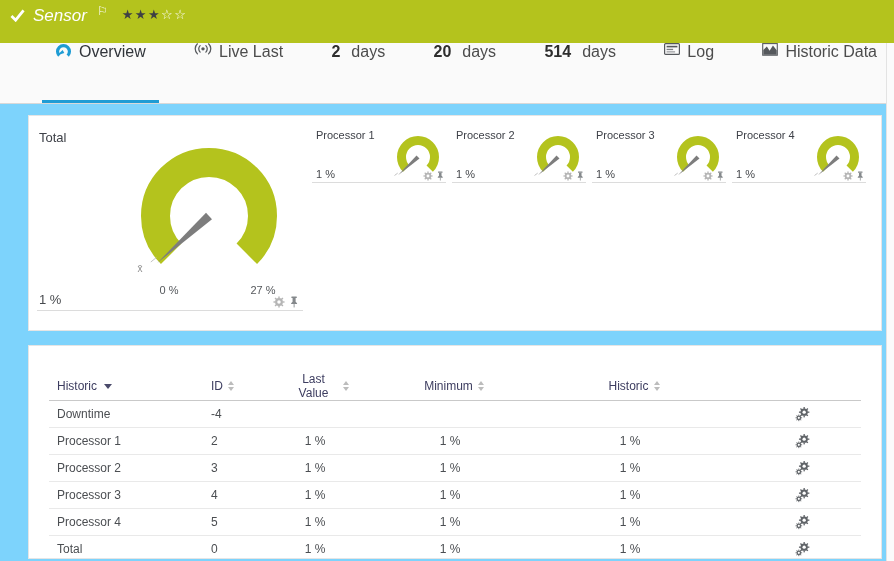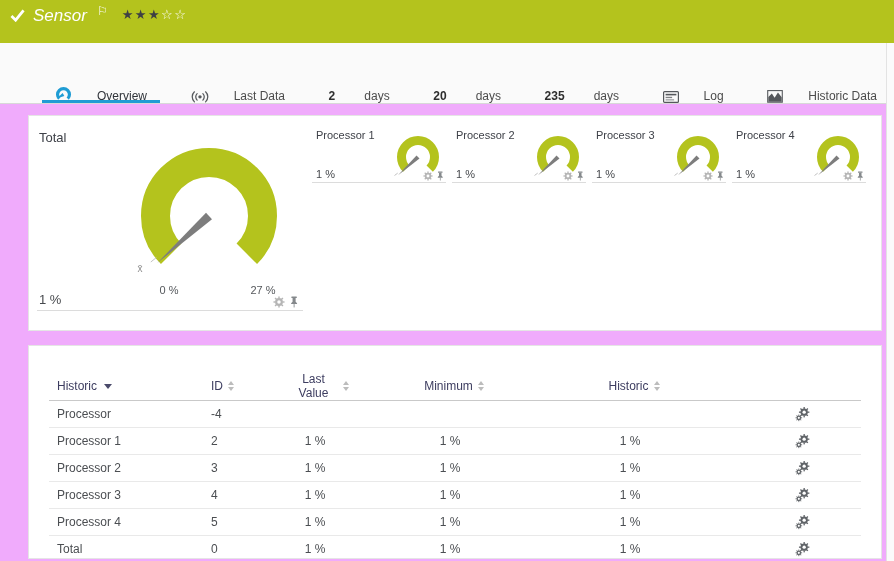--- a/index.html
+++ b/index.html
@@ -1,37 +1,37 @@
 <!DOCTYPE html>
 <html><head>
 <meta charset="utf-8">
 <style>
   html,body{margin:0;padding:0}
-  .page{position:relative;width:894px;height:561px;background:#f0abfc;overflow:hidden;
+  .page{position:relative;width:894px;height:561px;background:#7dd3fc;overflow:hidden;
         font-family:"Liberation Sans",sans-serif;-webkit-font-smoothing:antialiased}
 
   
   .topbar{position:absolute;left:0;top:0;width:100%;height:43px;background:#b4c31d;color:#fff;
           box-sizing:border-box;padding:6px 0 0 10px;display:flex;align-items:flex-start}
   .check{margin-top:3px;display:inline-flex}
   .titlewrap{margin-left:8px}
   .titleline{display:flex;align-items:baseline;font-size:17px;line-height:19px}
   .kind{font-style:italic;margin-right:6px}
   .flag{font-size:12px;margin-left:4px;position:relative;top:-6px}
   .stars{margin-left:14px;font-size:13px;letter-spacing:1.5px;position:relative;top:-2px;cursor:pointer}
   .star-f{color:#3e4044}
   .star-e{color:#ffffff}
   .status{font-size:10px;font-weight:bold;margin-top:15px;margin-left:17px}
 
   
   .tabbar{position:absolute;left:0;top:43px;width:100%;height:61px;background:#fafafa;
           border-bottom:1px solid #d8d8d8;box-sizing:border-box;display:flex;
           justify-content:space-between;align-items:stretch;padding:0 4px 0 42px}
-  .tab{position:relative;display:flex;align-items:flex-end;gap:25px;padding:0 13px;
-       font-size:12px;color:#4c4c4c;cursor:pointer;white-space:nowrap}
+  .tab{position:relative;display:flex;align-items:flex-start;gap:7px;padding:0 13px;
+       font-size:16px;color:#4c4c4c;cursor:pointer;white-space:nowrap}
   .tab .tnum{color:#2e2e2e;font-weight:bold;margin-right:4px}
   .tab.active::after{content:"";position:absolute;left:0;right:0;bottom:0;height:3px;background:#1f9cd4}
   .tab.active .tlabel{color:#30343a}
   .ticon{display:inline-flex;align-items:center}
 
   
   .panel{position:absolute;background:#fff;border:1px solid #e5e5e5;box-sizing:border-box}
   #panel-gauges{left:28px;top:115px;width:854px;height:216px}
   #panel-table{left:28px;top:345px;width:854px;height:214px;padding:26px 20px 0}
 
@@ -108,32 +108,32 @@
         </span>
       <span class="tlabel">Overview</span>
     </div>
     <div class="tab">
       <span class="ticon">
           <svg width="18" height="11.7" viewBox="0 0 20 13">
             <circle cx="10" cy="6.5" r="1.9" fill="#55585c"></circle>
             <path d="M6.8 2.9 A5 5 0 0 0 6.8 10.1 M3.8 0.9 A7.6 7.6 0 0 0 3.8 12.1 M13.2 2.9 A5 5 0 0 1 13.2 10.1 M16.2 0.9 A7.6 7.6 0 0 1 16.2 12.1" stroke="#55585c" stroke-width="1.4" fill="none" stroke-linecap="round"></path>
           </svg>
         </span>
-      <span class="tlabel">Last Data</span>
+      <span class="tlabel">Live Last</span>
     </div>
     <div class="tab">
       <span class="tnum">2</span>
       <span class="tlabel">days</span>
     </div>
     <div class="tab">
       <span class="tnum">20</span>
       <span class="tlabel">days</span>
     </div>
     <div class="tab">
-      <span class="tnum">235</span>
+      <span class="tnum">514</span>
       <span class="tlabel">days</span>
     </div>
     <div class="tab">
       <span class="ticon">
           <svg width="16" height="12.0" viewBox="0 0 16 12">
             <rect x="0.6" y="0.6" width="14.8" height="10.8" rx="1" fill="none" stroke="#55585c" stroke-width="1.2"></rect>
             <rect x="2.6" y="2.8" width="10.8" height="1.6" fill="#55585c"></rect>
             <rect x="2.6" y="5.8" width="6.5" height="1.3" fill="#55585c" opacity="0.75"></rect>
             <rect x="2.6" y="8.2" width="8.5" height="1.3" fill="#55585c" opacity="0.55"></rect>
           </svg>
@@ -361,21 +361,21 @@
             <span class="sboth">
                   <i class="u"></i>
                   <i class="d"></i>
                 </span>
               </span></th>
           <th class="c-act"></th>
         </tr>
       </thead>
       <tbody>
           <tr>
-            <td class="c-ch">Processor</td>
+            <td class="c-ch">Downtime</td>
             <td class="c-id">-4</td>
             <td class="num"></td>
             <td class="num"></td>
             <td class="num"></td>
             <td class="c-act"><span class="actbtn">
                 <svg width="15" height="15" viewBox="0 0 18 18">
                   <rect x="10.21" y="-0.05" width="1.58" height="2.42" fill="#606468" transform="rotate(0 11 6.2)"></rect>
                   <rect x="10.21" y="-0.05" width="1.58" height="2.42" fill="#606468" transform="rotate(45 11 6.2)"></rect>
                   <rect x="10.21" y="-0.05" width="1.58" height="2.42" fill="#606468" transform="rotate(90 11 6.2)"></rect>
                   <rect x="10.21" y="-0.05" width="1.58" height="2.42" fill="#606468" transform="rotate(135 11 6.2)"></rect>

